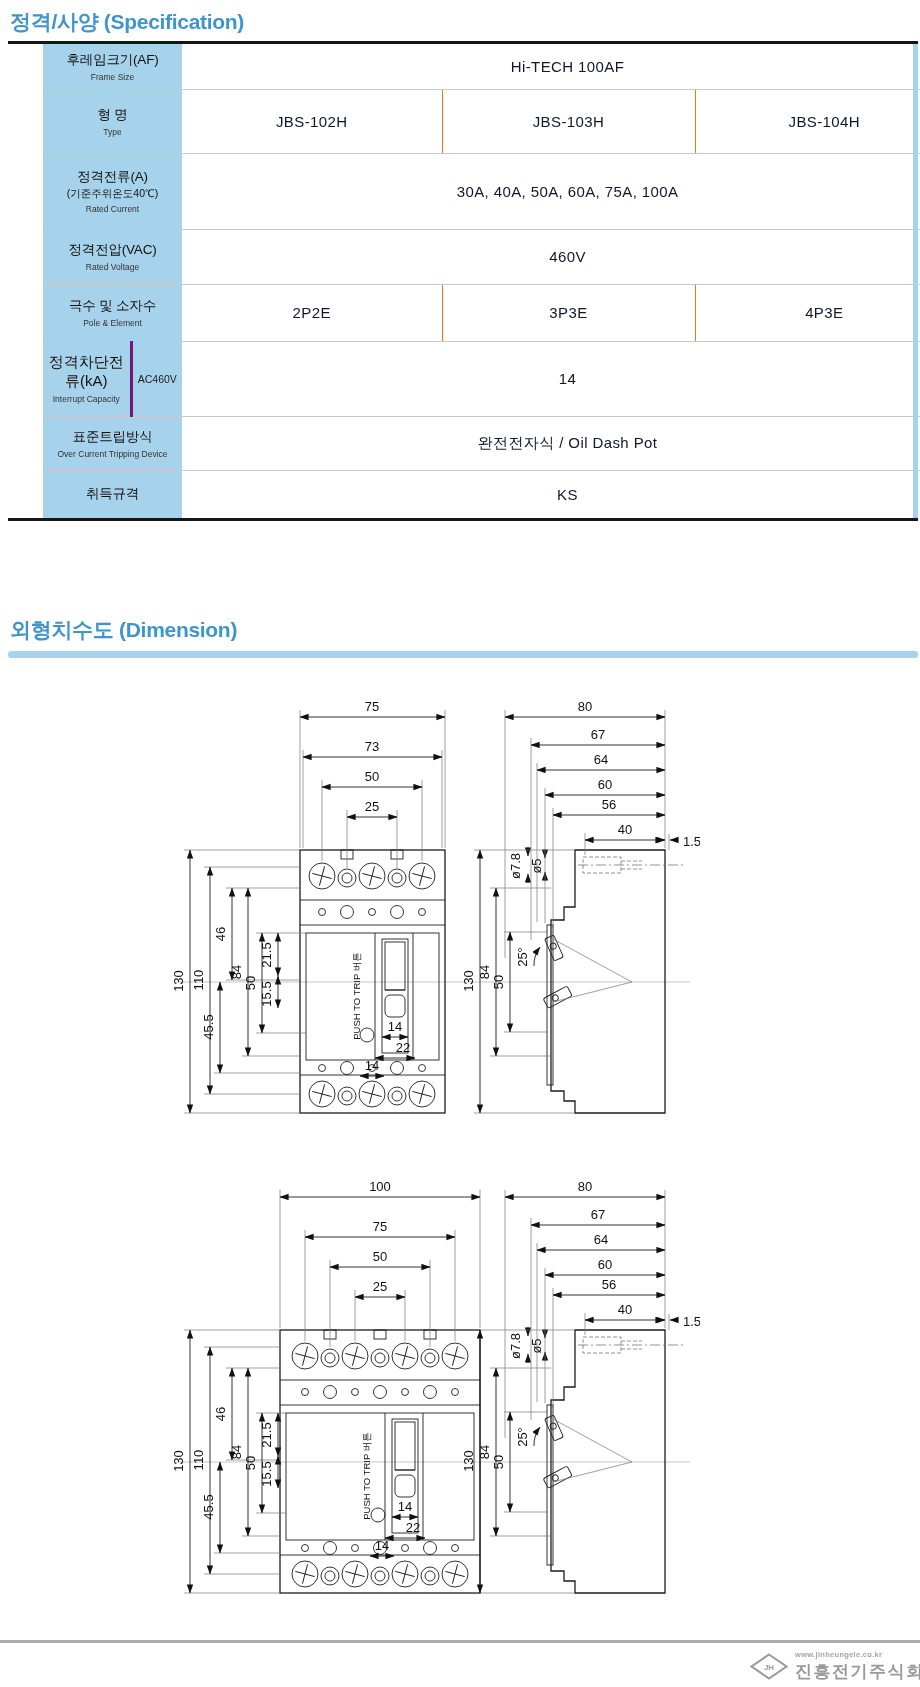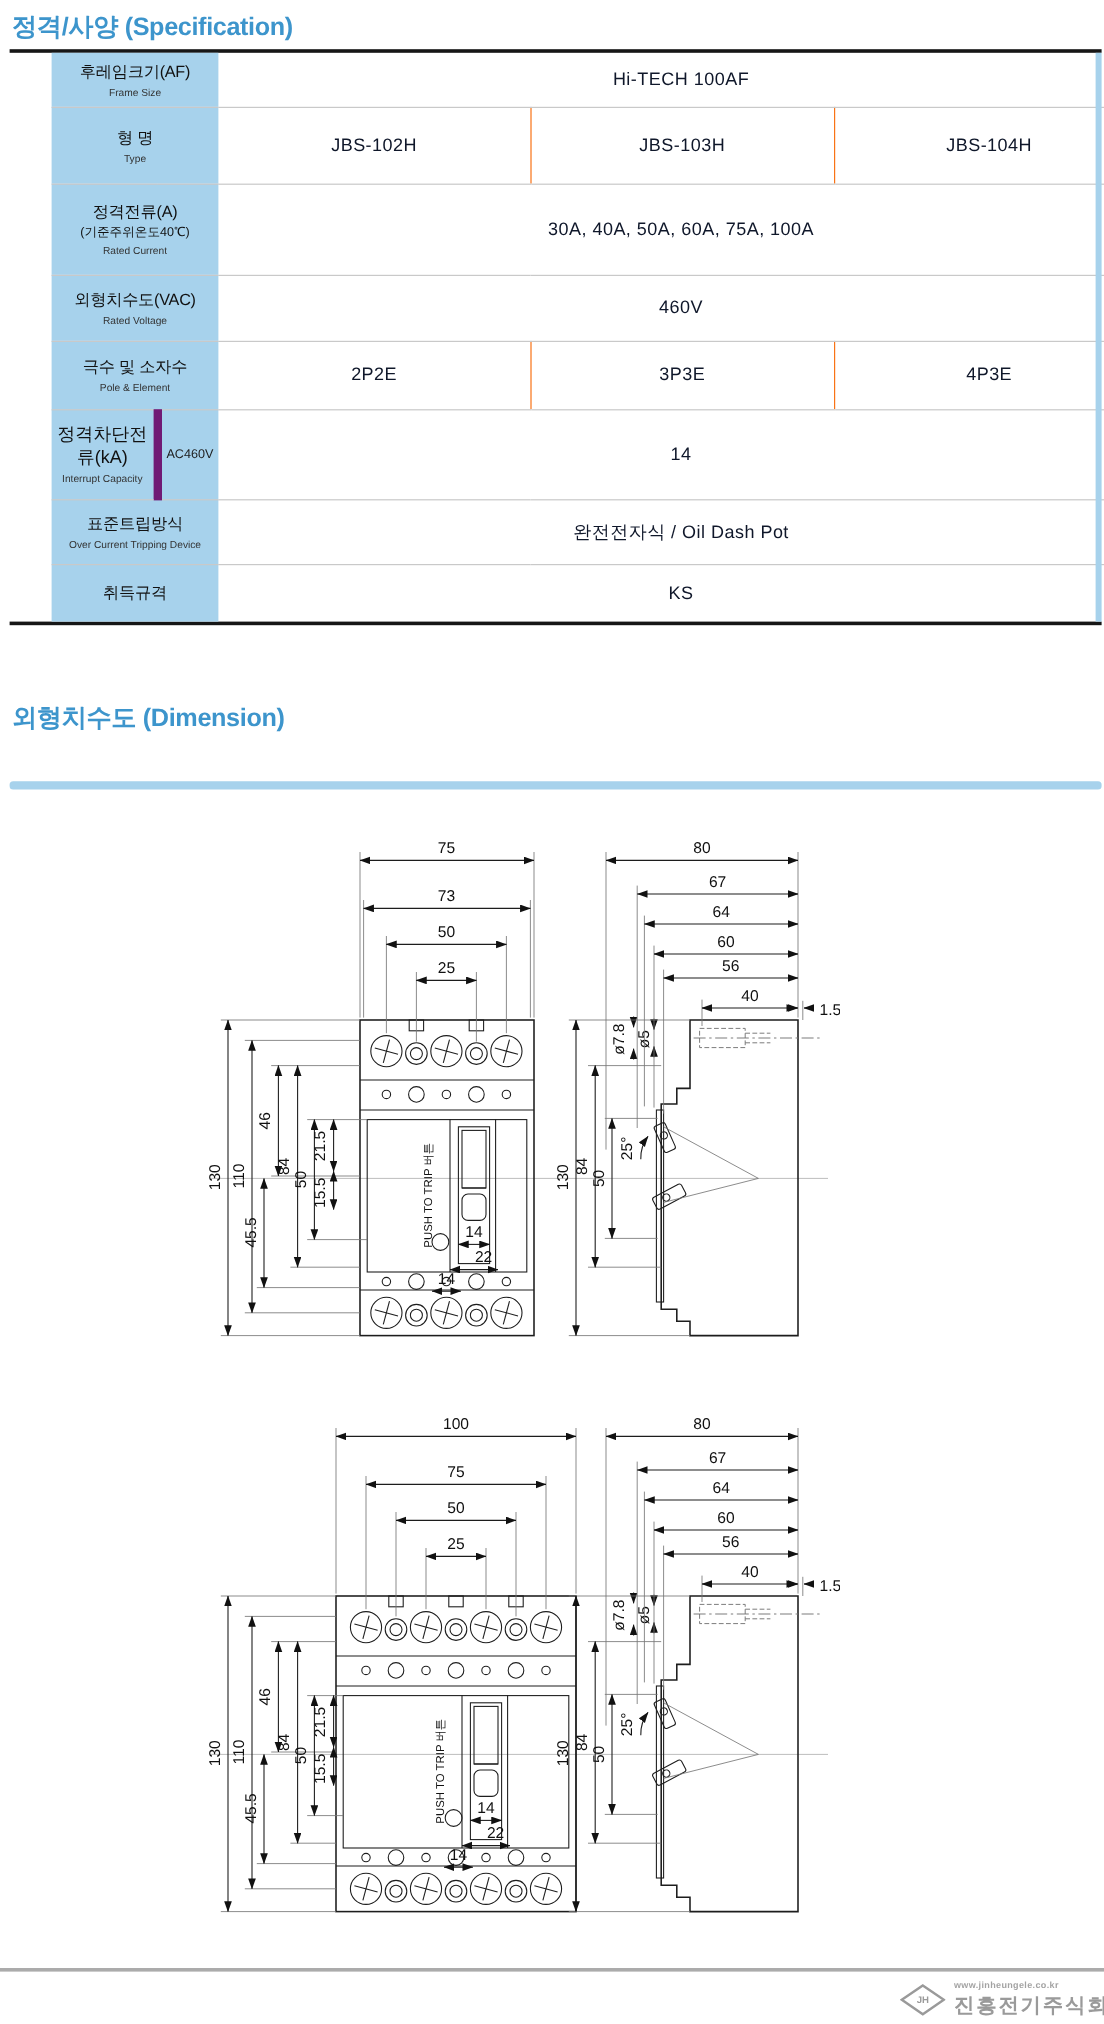--- a/index.html
+++ b/index.html
@@ -12,21 +12,21 @@
   
   .tbl-wrap{position:absolute;left:8px;top:41px;width:910px;
             border-top:3px solid #161616;border-bottom:3px solid #161616;}
   table.spec{width:100%;border-collapse:collapse;table-layout:fixed;margin-left:35px;}
   table.spec th,table.spec td{border-bottom:1px solid #c9c9c9;padding:2px 4px;
             text-align:center;vertical-align:middle;}
   table.spec tr:last-child th,table.spec tr:last-child td{border-bottom:none;}
   table.spec th{background:#a7d2ec;font-weight:normal;}
   table.spec td{color:#0f172a;font-size:15px;letter-spacing:0.4px;}
   td + td{border-left:1px solid #f97316;}
-  th.sub-th{border-left:7px solid #701a75;font-size:10.5px;color:#1c1c1c;}
+  th.sub-th{border-left:3px solid #701a75;font-size:10.5px;color:#1c1c1c;}
   .kor{font-size:13.5px;color:#111;font-weight:500;letter-spacing:-0.2px;}
   .kor-sm{font-size:15px;color:#111;font-weight:500;}
   .kor-xs{font-size:10.5px;color:#111;margin-top:1px;text-align:center;}
   .eng{font-size:8.5px;color:#333;margin-top:3px;letter-spacing:0px;}
   tr.r1{height:45px}tr.r2{height:64px}tr.r3{height:76px}tr.r4{height:55px}
   tr.r5{height:57px}tr.r6{height:75px}tr.r7{height:51px}tr.r8{height:54px}tr.r9{height:48px}
   .blue-strip{position:absolute;top:0;right:0;bottom:0;width:5px;background:#a7d2ec;}
 
   .blue-rule{position:absolute;left:8px;top:651px;width:910px;height:7px;
              background:#a7d2ec;border-radius:3px;}
@@ -87,21 +87,21 @@
         <tr class="r3">
           <th colspan="2">
             <div class="kor">정격전류(A)</div>
             <div class="kor-xs">(기준주위온도40℃)</div>
             <div class="eng">Rated Current</div>
           </th>
           <td colspan="3">30A, 40A, 50A, 60A, 75A, 100A</td>
         </tr>
         <tr class="r4">
           <th colspan="2">
-            <div class="kor">외형치수도(VAC)</div>
+            <div class="kor">정격전압(VAC)</div>
             <div class="eng">Rated Voltage</div>
           </th>
           <td colspan="3">460V</td>
         </tr>
         <tr class="r5">
           <th colspan="2">
             <div class="kor">극수 및 소자수</div>
             <div class="eng">Pole &amp; Element</div>
           </th>
           <td>2P2E</td>
@@ -127,21 +127,21 @@
           <th colspan="2">
             <div class="kor">취득규격</div>
           </th>
           <td colspan="3">KS</td>
         </tr>
       </tbody>
     </table>
     <div class="blue-strip"></div>
   </div>
 
-  <div class="sec-title" style="top:584px;">외형치수도 (Dimension)</div>
+  <div class="sec-title" style="top:616px;">외형치수도 (Dimension)</div>
   <div class="blue-rule"></div>
 
   <svg class="fig" style="top:650px" width="580" height="480" viewBox="0 0 580 480">
     <defs>
       <marker id="ar1" markerWidth="9" markerHeight="7" refX="8.6" refY="3.2" orient="auto-start-reverse" markerUnits="userSpaceOnUse">
         <path d="M0,0 L9,3.2 L0,6.4 Z" fill="#111"></path>
       </marker>
     </defs>
 
     <line class="cl" x1="55" y1="332" x2="570" y2="332"></line>

